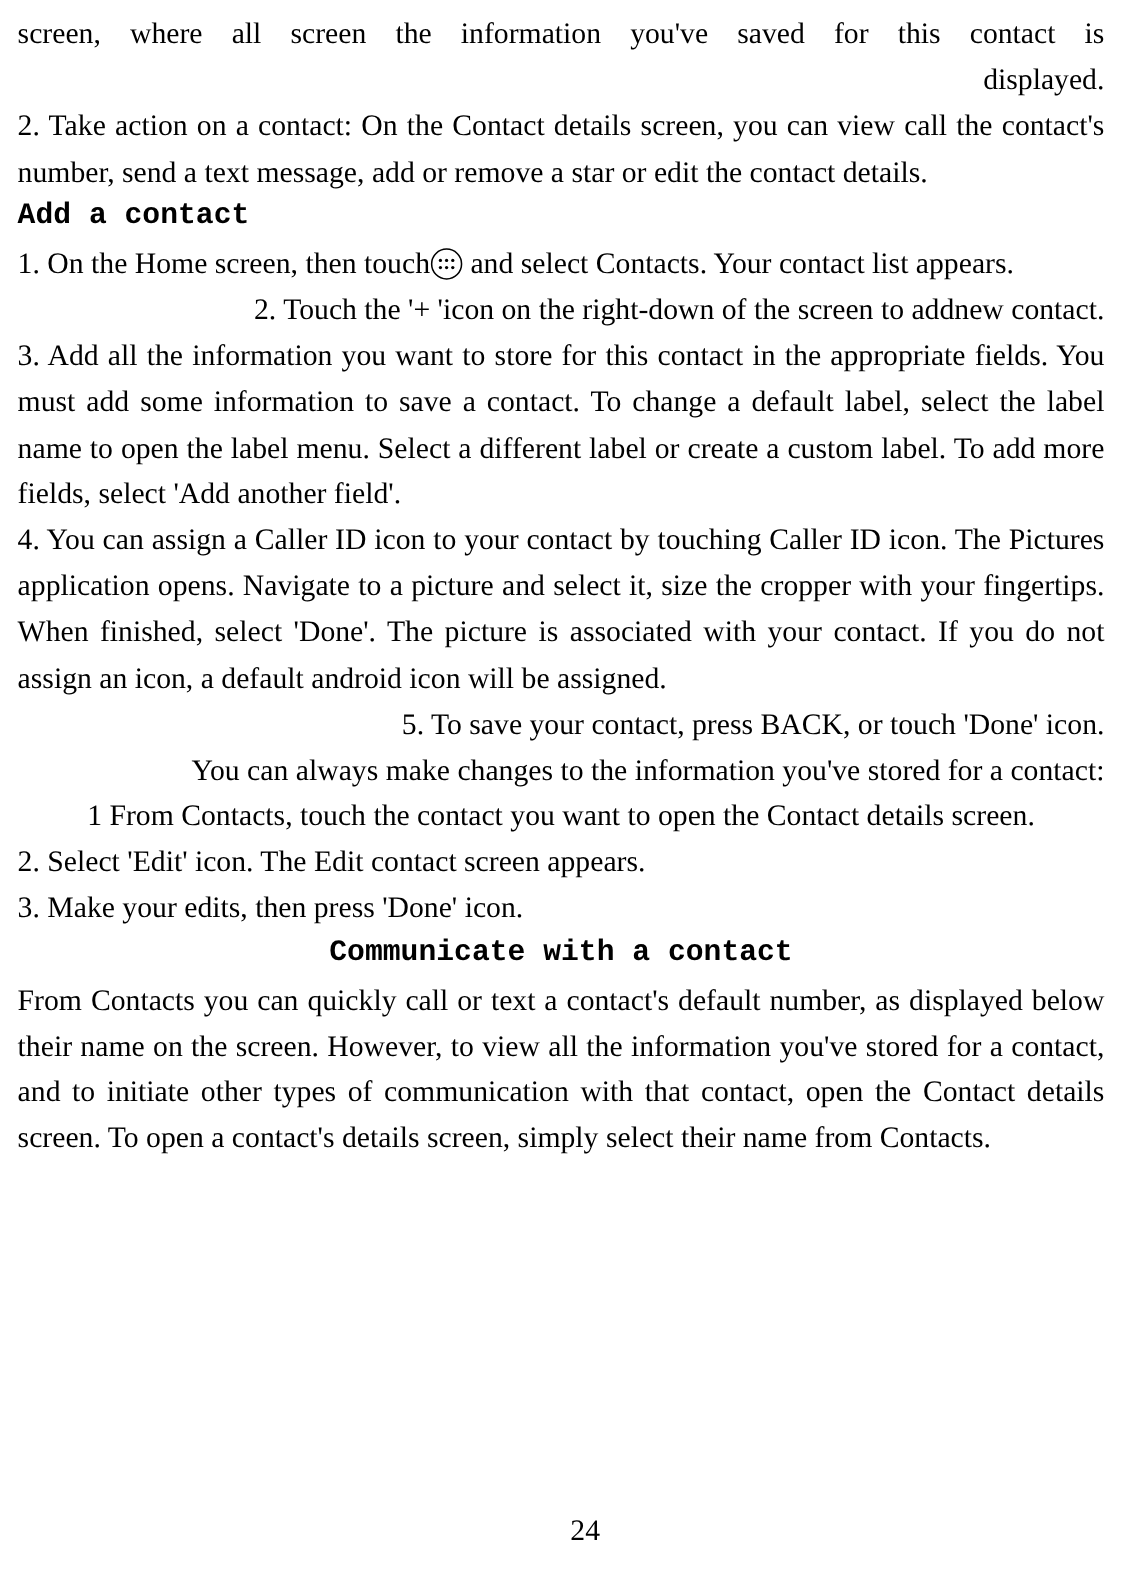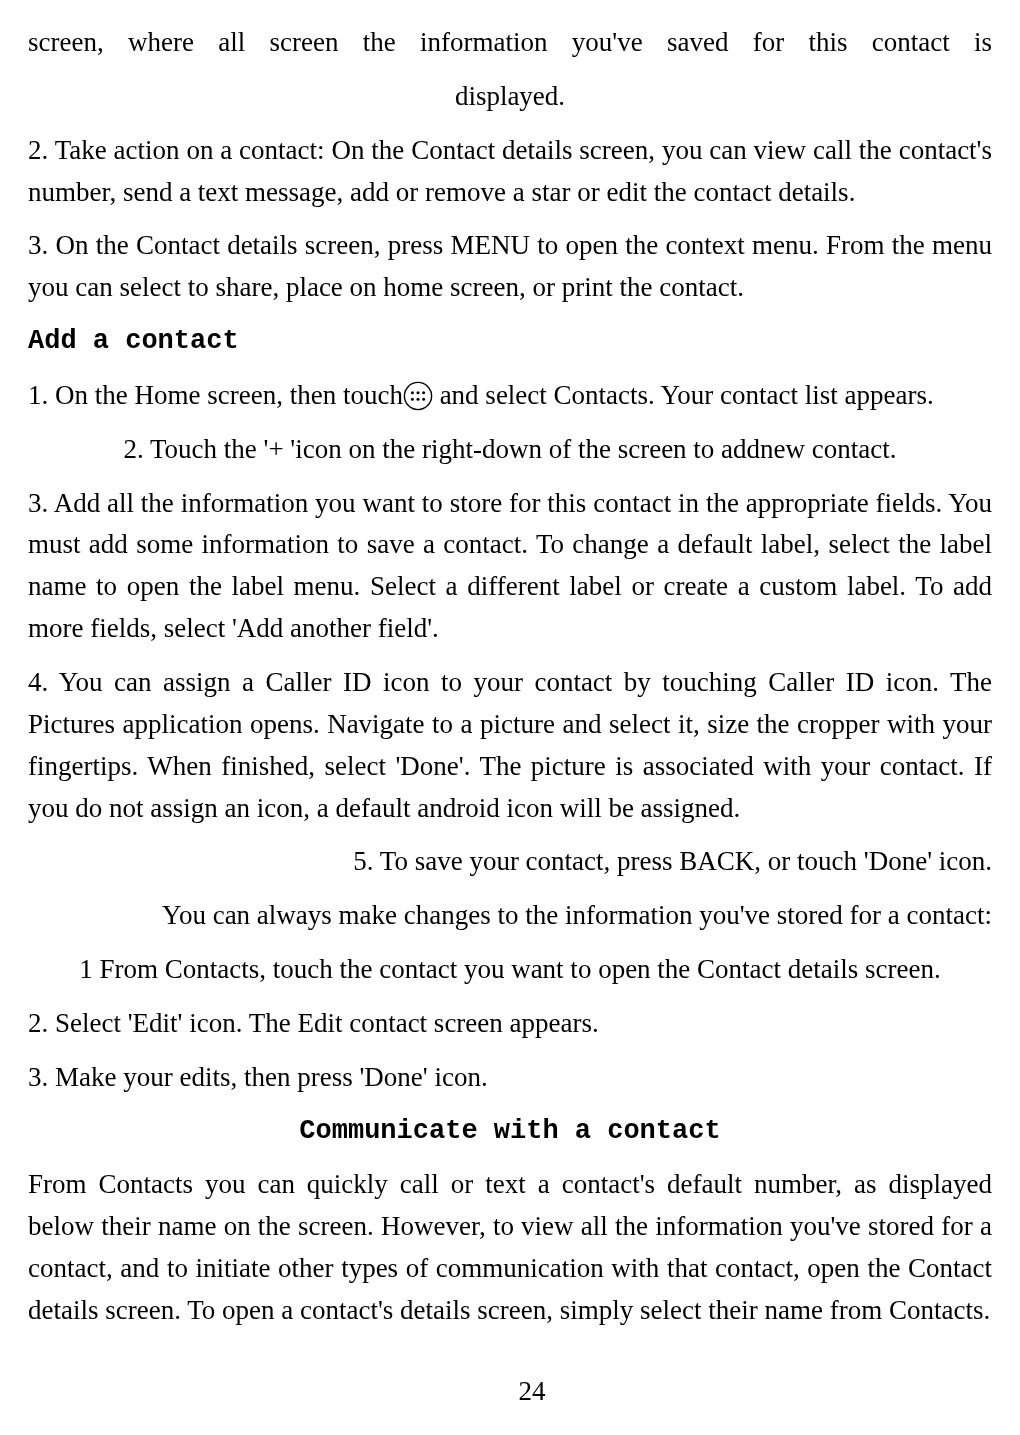--- a/index.html
+++ b/index.html
@@ -15,21 +15,21 @@
       font-size: 27px;
       line-height: 1.55;
       color: #000000;
       padding: 10px 16px 20px 16px;
       position: relative;
     }
     .content {
       text-align: justify;
     }
     .para {
-      margin: 12px;
+      margin: 0;
     }
     .heading {
       font-weight: bold;
       font-family: Liberation Mono, monospace;
     }
     .inline-icon {
       display: inline-block;
       vertical-align: middle;
       width: 30px;
       height: 30px;
@@ -52,38 +52,37 @@
     
     .stretch {
       text-align-last: justify;
     }
   </style>
 </head>
 <body>
 
 <div class="content">
   <div class="para stretch">screen, where all screen the information you've saved for this contact is</div>
-  <div class="para" style="text-align:center">displayed.</div>
+  <div class="para" style="text-align:right">displayed.</div>
   <div class="para">2. Take action on a contact: On the Contact details screen, you can view call the contact's number, send a text message, add or remove a star or edit the contact details.</div>
-  <div class="para">3. On the Contact details screen, press MENU to open the context menu. From the menu you can select to share, place on home screen, or print the contact.</div>
   <div class="para heading" style="text-align:left">Add a contact</div>
   <div class="para">
     <span>1. On the Home screen, then touch</span><span class="inline-icon">
       <svg viewBox="0 0 32 32">
         <circle cx="16" cy="16" r="14.5" fill="none" stroke="#000" stroke-width="1.5"></circle>
         <circle cx="10" cy="12.5" r="1.6" fill="#000"></circle>
         <circle cx="16" cy="12.5" r="1.6" fill="#000"></circle>
         <circle cx="22" cy="12.5" r="1.6" fill="#000"></circle>
         <circle cx="10" cy="19.5" r="1.6" fill="#000"></circle>
         <circle cx="16" cy="19.5" r="1.6" fill="#000"></circle>
         <circle cx="22" cy="19.5" r="1.6" fill="#000"></circle>
       </svg>
     </span><span> and select Contacts. Your contact list appears.</span>
   </div>
-  <div class="para" style="text-align:center">2. Touch the '+ 'icon on the right-down of the screen to addnew contact.</div>
+  <div class="para" style="text-align:right">2. Touch the '+ 'icon on the right-down of the screen to addnew contact.</div>
   <div class="para">3. Add all the information you want to store for this contact in the appropriate fields. You must add some information to save a contact. To change a default label, select the label name to open the label menu. Select a different label or create a custom label. To add more fields, select 'Add another field'.</div>
   <div class="para">4. You can assign a Caller ID icon to your contact by touching Caller ID icon. The Pictures application opens. Navigate to a picture and select it, size the cropper with your fingertips. When finished, select 'Done'. The picture is associated with your contact. If you do not assign an icon, a default android icon will be assigned.</div>
   <div class="para" style="text-align:right">5. To save your contact, press BACK, or touch 'Done' icon.</div>
   <div class="para" style="text-align:right">You can always make changes to the information you've stored for a contact:</div>
   <div class="para" style="text-align:center">1 From Contacts, touch the contact you want to open the Contact details screen.</div>
   <div class="para" style="text-align:left">2. Select 'Edit' icon. The Edit contact screen appears.</div>
   <div class="para" style="text-align:left">3. Make your edits, then press 'Done' icon.</div>
   <div class="para heading" style="text-align:center">Communicate with a contact</div>
   <div class="para">From Contacts you can quickly call or text a contact's default number, as displayed below their name on the screen. However, to view all the information you've stored for a contact, and to initiate other types of communication with that contact, open the Contact details screen. To open a contact's details screen, simply select their name from Contacts.</div>
 </div>

